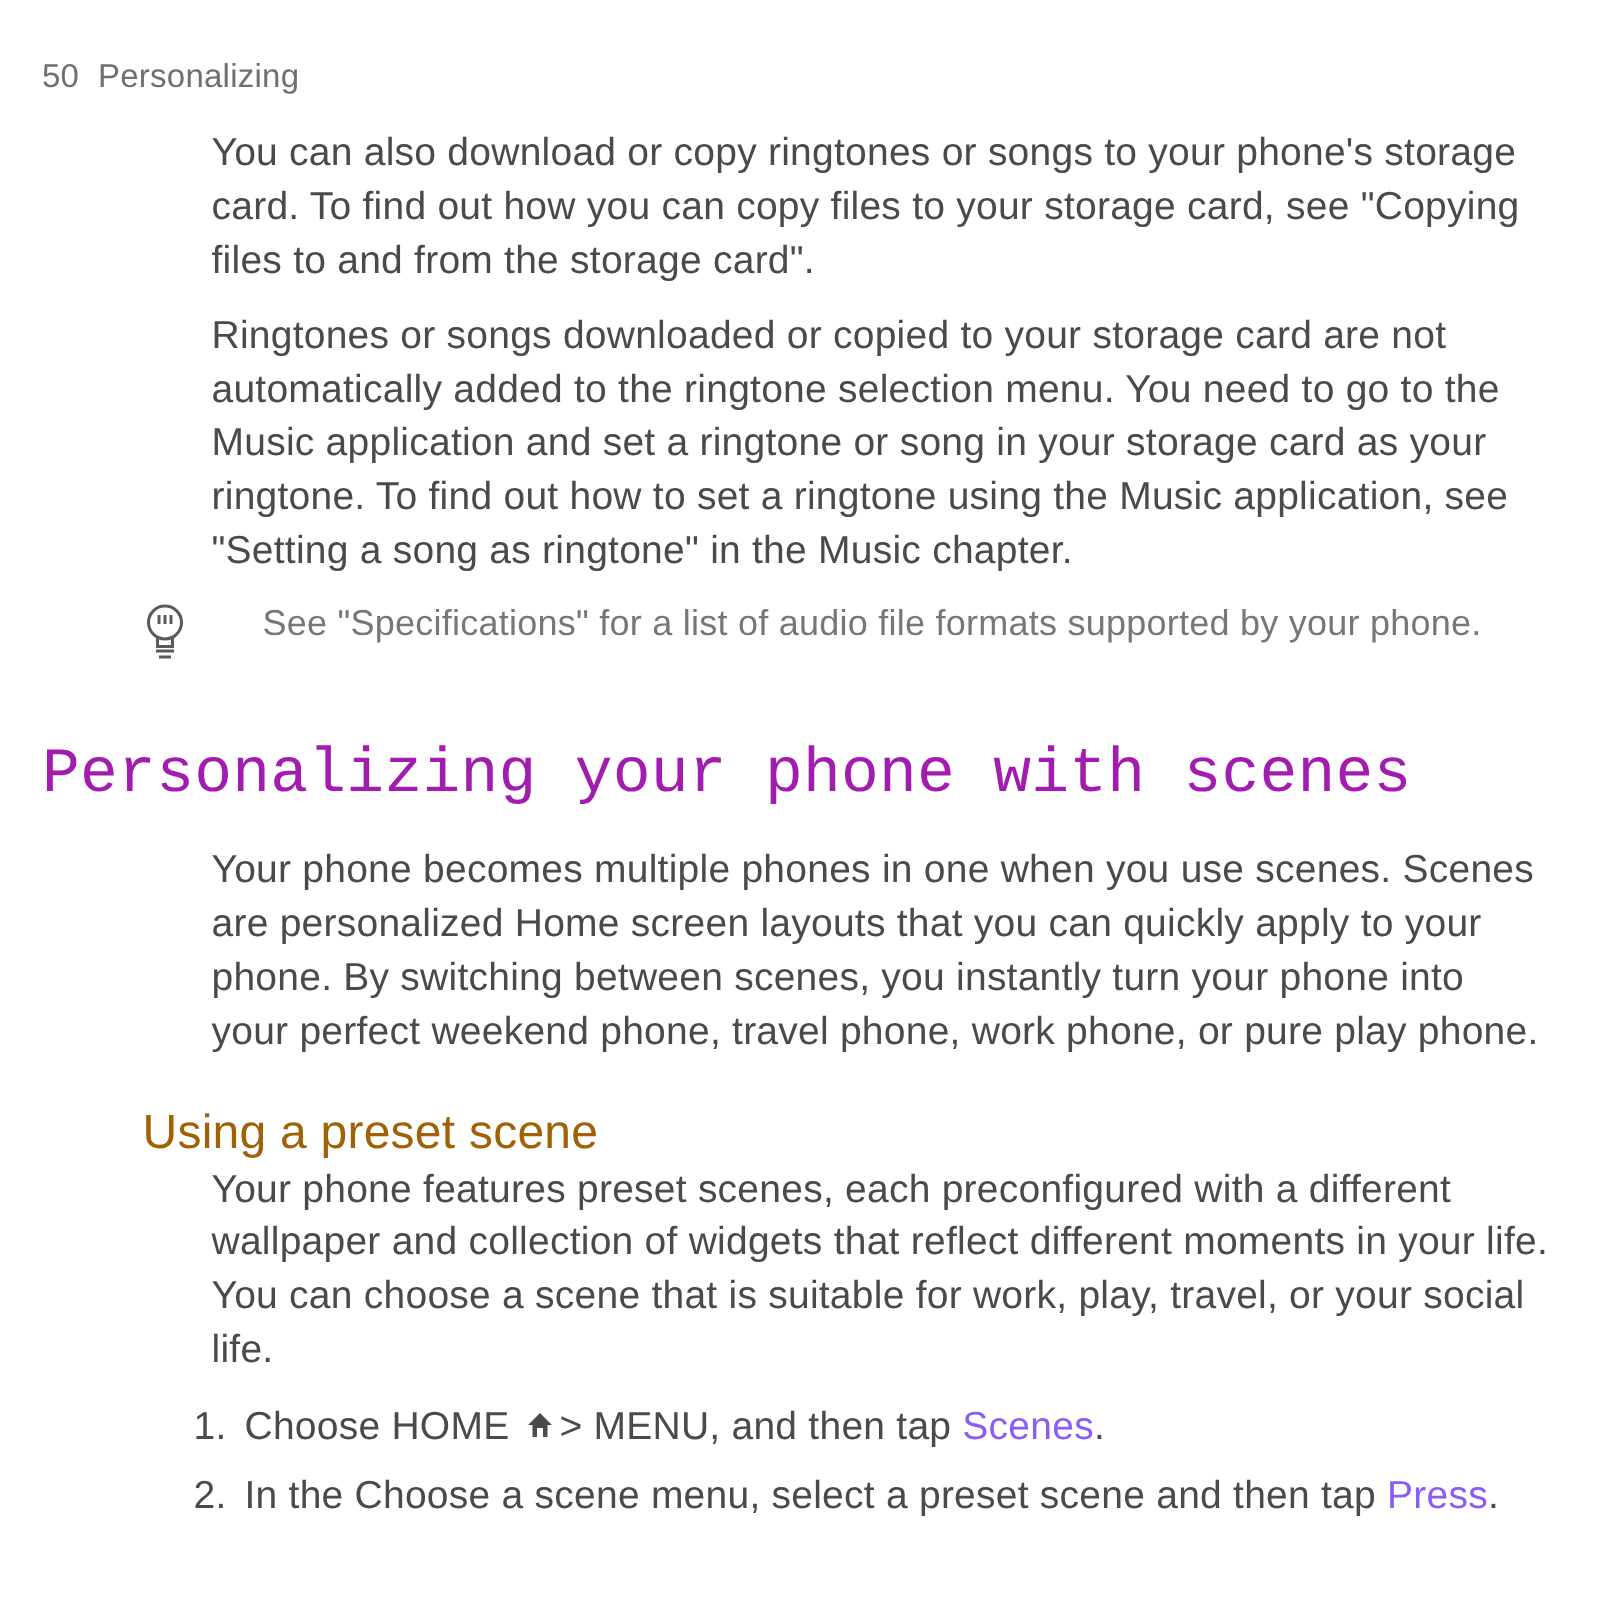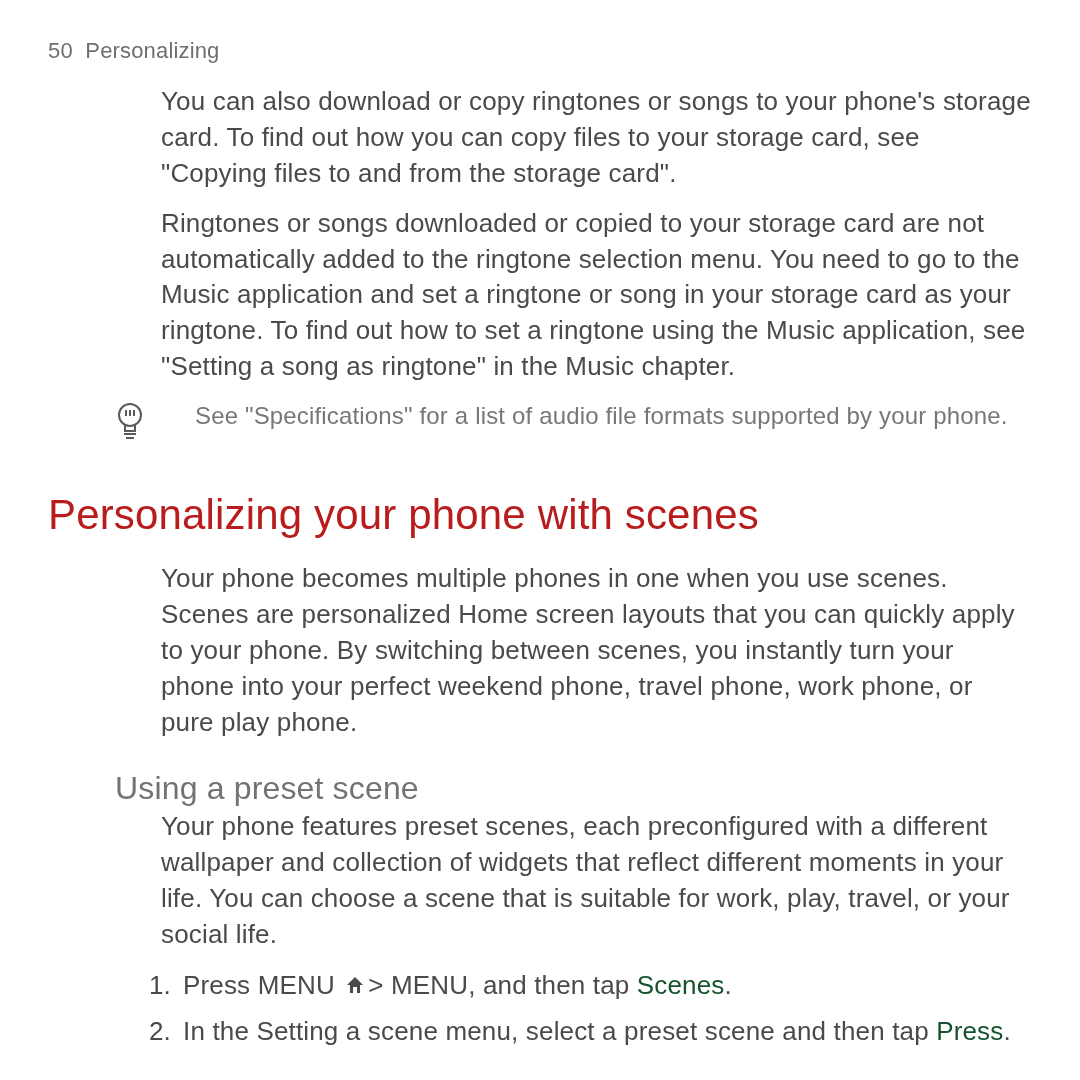--- a/index.html
+++ b/index.html
@@ -7,21 +7,21 @@
     padding: 0;
     width: 1080px;
     height: 1080px;
     background: #ffffff;
     font-family: "Helvetica Neue", Helvetica, Arial, sans-serif;
     color: #4a4a4a;
     font-weight: 300;
     letter-spacing: 0.01em;
   }
   .page {
-    padding: 38px 48px 0 48px;
+    padding: 38px 48px 0 28px;
     box-sizing: border-box;
   }
   .page-header {
     font-size: 22px;
     color: #6f6f6f;
     margin-bottom: 20px;
     font-weight: 300;
   }
   .body-indent {
     margin-left: 67px;
@@ -45,27 +45,28 @@
     margin-right: 50px;
     margin-top: 2px;
   }
   .tip-text {
     font-size: 24px;
     line-height: 1.38;
     color: #777777;
   }
   .h1 {
     font-size: 42px;
-    color: #b91c1c;
+    color: #a21caf;
     font-weight: 300;
     margin: 0 0 22px 0;
+    font-family: Liberation Mono, monospace;
   }
   .h2 {
     font-size: 32px;
-    color: #737373;
+    color: #a16207;
     font-weight: 300;
     margin: 30px 0 2px 0;
   }
   .list {
     margin-left: 34px;
   }
   .list-item {
     display: flex;
     align-items: flex-start;
     font-size: 26px;
@@ -74,21 +75,21 @@
   }
   .list-num {
     flex: 0 0 auto;
     width: 34px;
     color: #4a4a4a;
   }
   .list-body {
     flex: 1 1 auto;
   }
   .darker {
-    color: #14532d;
+    color: #8b5cf6;
   }
   .inline-icon {
     display: inline-block;
     vertical-align: -2px;
     margin: 0 2px;
   }
 </style>
 </head>
 <body>
 
@@ -124,29 +125,29 @@
     <div class="para">Your phone becomes multiple phones in one when you use scenes. Scenes are personalized Home screen layouts that you can quickly apply to your phone. By switching between scenes, you instantly turn your phone into your perfect weekend phone, travel phone, work phone, or pure play phone.</div>
 
     <div class="h2">Using a preset scene</div>
     <div class="para">Your phone features preset scenes, each preconfigured with a different wallpaper and collection of widgets that reflect different moments in your life. You can choose a scene that is suitable for work, play, travel, or your social life.</div>
 
     <div class="list">
 
       <div class="list-item">
         <div class="list-num">1.</div>
         <div class="list-body">
-          <span>Press MENU </span><span class="inline-icon"><svg width="22" height="22" viewBox="0 0 22 22">
+          <span>Choose HOME </span><span class="inline-icon"><svg width="22" height="22" viewBox="0 0 22 22">
                 <path d="M3 11 L11 3 L19 11 L16 11 L16 19 L13 19 L13 13 L9 13 L9 19 L6 19 L6 11 Z" fill="#4a4a4a"></path>
               </svg></span><span>&gt; MENU, and then tap </span><span class="darker">Scenes</span><span>.</span>
         </div>
       </div>
 
       <div class="list-item">
         <div class="list-num">2.</div>
         <div class="list-body">
-          <span>In the Setting a scene menu, select a preset scene and then tap </span><span class="darker">Press</span><span>.</span>
+          <span>In the Choose a scene menu, select a preset scene and then tap </span><span class="darker">Press</span><span>.</span>
         </div>
       </div>
 
     </div>
   </div>
 
 </div>
 
 </body></html>

